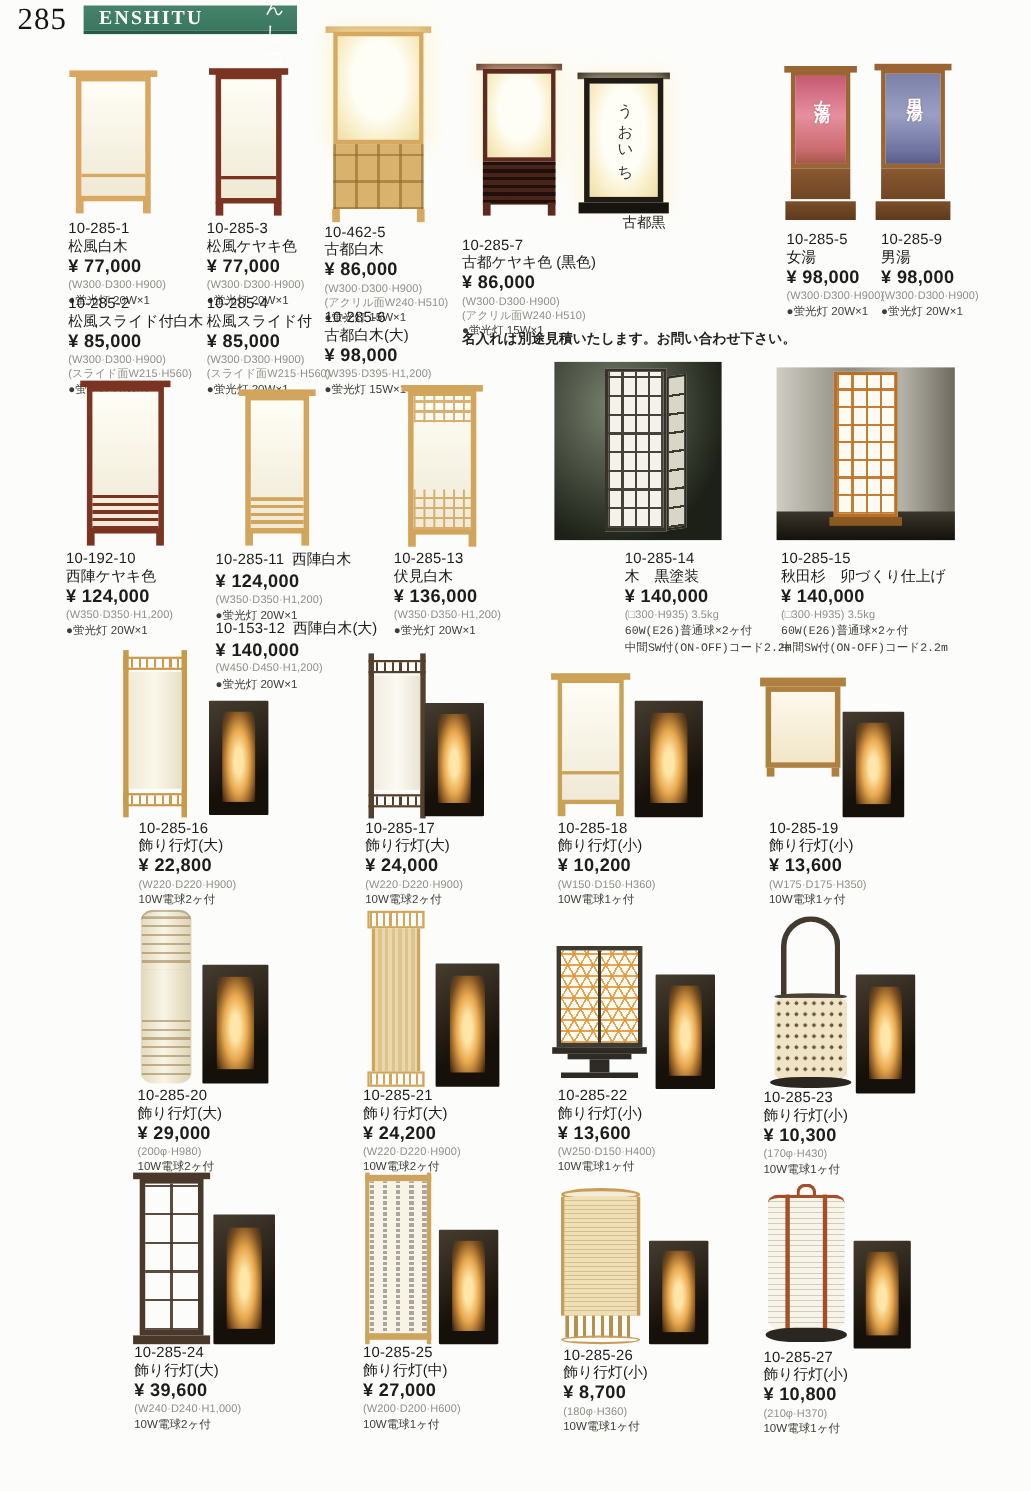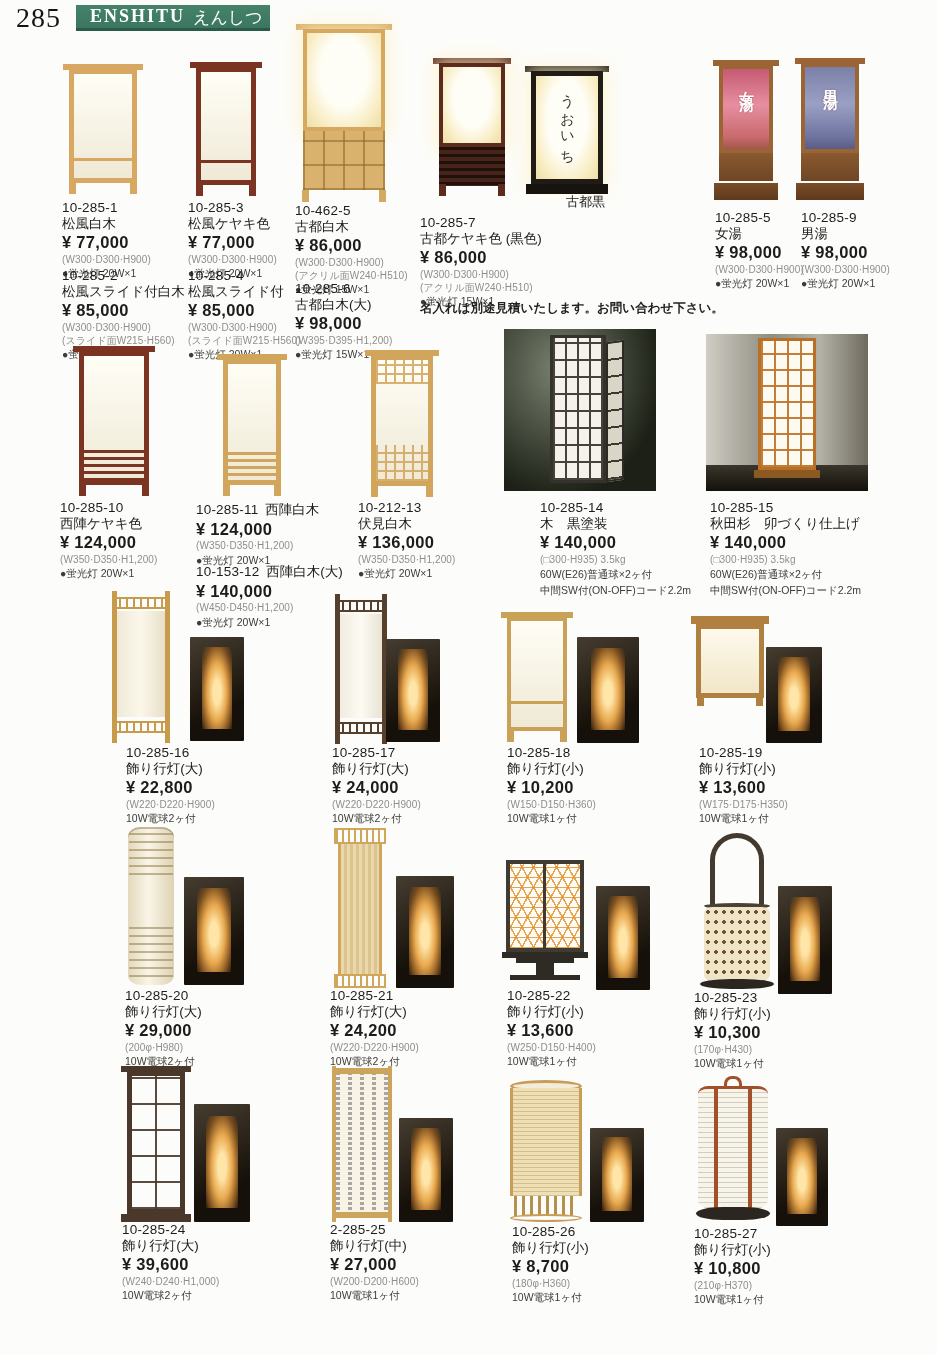--- a/index.html
+++ b/index.html
@@ -1,29 +1,29 @@
 <!DOCTYPE html>
 <html><head>
 <meta charset="utf-8">
 <style>
   html,body{margin:0;padding:0;}
   body{width:937px;height:1355px;position:relative;background:#fcfcfa;font-family:"Liberation Sans",sans-serif;overflow:hidden;}
   
   #pageno{position:absolute;left:16px;top:2px;font-family:"Liberation Serif",serif;font-size:28px;color:#141414;letter-spacing:1px;}
-  #banner{position:absolute;left:76px;top:5px;width:194px;height:26px;background:linear-gradient(180deg,#46836a,#3a7660);border-bottom:3px solid #2a5b47;color:#fff;display:flex;align-items:center;padding-left:14px;box-sizing:border-box;}
+  #banner{position:absolute;left:76px;top:5px;width:194px;height:26px;background:linear-gradient(180deg,#46836a,#3a7660);border-bottom:3px solid #2a5b47;color:#fff;display:flex;align-items:center;padding-left:14px;box-sizing:border-box;gap:48px;}
   #banner .ttl{font-family:"Liberation Serif",serif;font-weight:bold;font-size:18px;letter-spacing:2px;}
   #banner .kana{font-size:17px;margin-left:8px;margin-top:2px;}
   
   .prod{position:absolute;color:#1c1c1c;line-height:1.12;}
   .prod .code{font-size:13.5px;letter-spacing:.2px;}
   .prod .pname{font-size:13.5px;margin-top:1px;}
   .prod .price{font-size:16.5px;font-weight:600;margin-top:2px;letter-spacing:.3px;}
   .prod .dims{font-size:10px;color:#8e8e8a;margin-top:2px;letter-spacing:.1px;}
   .prod .spec{font-size:10.5px;color:#3c3c38;margin-top:3px;}
-  .prod .spec2{font-size:10.5px;color:#3c3c38;margin-top:4px;}
+  .prod .spec2{font-size:10.5px;color:#3c3c38;margin-top:4px;font-family:Liberation Mono, monospace;}
   .prod.inline .code{display:inline;}
   .prod.inline .pname{display:inline;margin-left:7px;}
   #note{position:absolute;left:420px;top:300px;font-size:12.5px;font-weight:600;color:#222;}
   #cap-kuro{position:absolute;left:566px;top:193px;font-size:13px;color:#222;}
   
   .lamp{position:absolute;}
   .cap{position:absolute;left:-3px;right:-3px;top:0;height:6px;background:var(--wood);}
   .bodyF{position:absolute;left:3px;right:3px;top:5px;bottom:11px;border:5px solid var(--wood);background:linear-gradient(180deg,#fffef6,#efe9d5);box-sizing:border-box;}
   .feet{position:absolute;bottom:0;height:12px;left:3px;right:3px;}
   .feet i{position:absolute;width:7px;top:0;bottom:0;background:var(--wood);}
@@ -217,46 +217,46 @@
   <div class="gridlamp" style="left:46px;top:6px;width:56px;height:148px;background:#f4f2ea;border:3px solid #35322b;background-image:repeating-linear-gradient(0deg,#45423a 0 2px,rgba(0,0,0,0) 2px 17px),repeating-linear-gradient(90deg,#45423a 0 2px,rgba(0,0,0,0) 2px 12px);"></div>
   <div class="gridlamp" style="left:102px;top:12px;width:18px;height:140px;background:#d9d5c7;border:2px solid #2c2a24;background-image:repeating-linear-gradient(0deg,#3b3830 0 2px,rgba(0,0,0,0) 2px 17px);transform:skewY(-8deg);"></div>
 </div>
 <div class="photo" style="left:706px;top:334px;width:162px;height:157px;background:linear-gradient(90deg,#cfcdc4,#8f8c80 40%,#b5b2a8 70%,#6e6a5e);">
   <div style="position:absolute;bottom:0;left:0;right:0;height:26px;background:linear-gradient(180deg,#3a362c,#14110b);"></div>
   <div class="gridlamp" style="left:52px;top:4px;width:58px;height:132px;background:#fdfbf1;border:3px solid #b86f28;background-image:repeating-linear-gradient(0deg,rgba(190,120,45,.95) 0 2px,rgba(0,0,0,0) 2px 16px),repeating-linear-gradient(90deg,rgba(190,120,45,.95) 0 2px,rgba(0,0,0,0) 2px 13px);"></div>
   <div style="position:absolute;left:48px;top:136px;width:66px;height:8px;background:#8a5a22;"></div>
 </div>
 
 <div class="prod" style="left:60px;top:500px">
-  <div class="code">10-285-10</div>
+  <div class="code">10-192-10</div>
   <div class="pname">西陣ケヤキ色</div>
   <div class="price">¥ 124,000</div>
   <div class="dims">(W350·D350·H1,200)</div>
   <div class="spec">●蛍光灯 20W×1</div>
 </div>
 <div class="prod inline" style="left:196px;top:500px">
   <div class="code">10-285-11</div><div class="pname">西陣白木</div>
   <div class="price">¥ 124,000</div>
   <div class="dims">(W350·D350·H1,200)</div>
   <div class="spec">●蛍光灯 20W×1</div>
 </div>
 <div class="prod inline" style="left:196px;top:562px">
   <div class="code">10-153-12</div><div class="pname">西陣白木(大)</div>
   <div class="price">¥ 140,000</div>
   <div class="dims">(W450·D450·H1,200)</div>
   <div class="spec">●蛍光灯 20W×1</div>
 </div>
 <div class="prod" style="left:358px;top:500px">
-  <div class="code">10-212-13</div>
+  <div class="code">10-285-13</div>
   <div class="pname">伏見白木</div>
   <div class="price">¥ 136,000</div>
   <div class="dims">(W350·D350·H1,200)</div>
   <div class="spec">●蛍光灯 20W×1</div>
 </div>
-<div class="prod" style="left:540px;top:500px">
+<div class="prod" style="left:568px;top:500px">
   <div class="code">10-285-14</div>
   <div class="pname">木　黒塗装</div>
   <div class="price">¥ 140,000</div>
   <div class="dims">(□300·H935) 3.5kg</div>
   <div class="spec2">60W(E26)普通球×2ヶ付</div>
   <div class="spec2">中間SW付(ON-OFF)コード2.2m</div>
 </div>
 <div class="prod" style="left:710px;top:500px">
   <div class="code">10-285-15</div>
   <div class="pname">秋田杉　卯づくり仕上げ</div>
@@ -444,21 +444,21 @@
   </div>
 
 <div class="prod" style="left:122px;top:1222px">
   <div class="code">10-285-24</div>
   <div class="pname">飾り行灯(大)</div>
   <div class="price">¥ 39,600</div>
   <div class="dims">(W240·D240·H1,000)</div>
   <div class="spec">10W電球2ヶ付</div>
 </div>
 <div class="prod" style="left:330px;top:1222px">
-  <div class="code">2-285-25</div>
+  <div class="code">10-285-25</div>
   <div class="pname">飾り行灯(中)</div>
   <div class="price">¥ 27,000</div>
   <div class="dims">(W200·D200·H600)</div>
   <div class="spec">10W電球1ヶ付</div>
 </div>
 <div class="prod" style="left:512px;top:1224px">
   <div class="code">10-285-26</div>
   <div class="pname">飾り行灯(小)</div>
   <div class="price">¥ 8,700</div>
   <div class="dims">(180φ·H360)</div>

